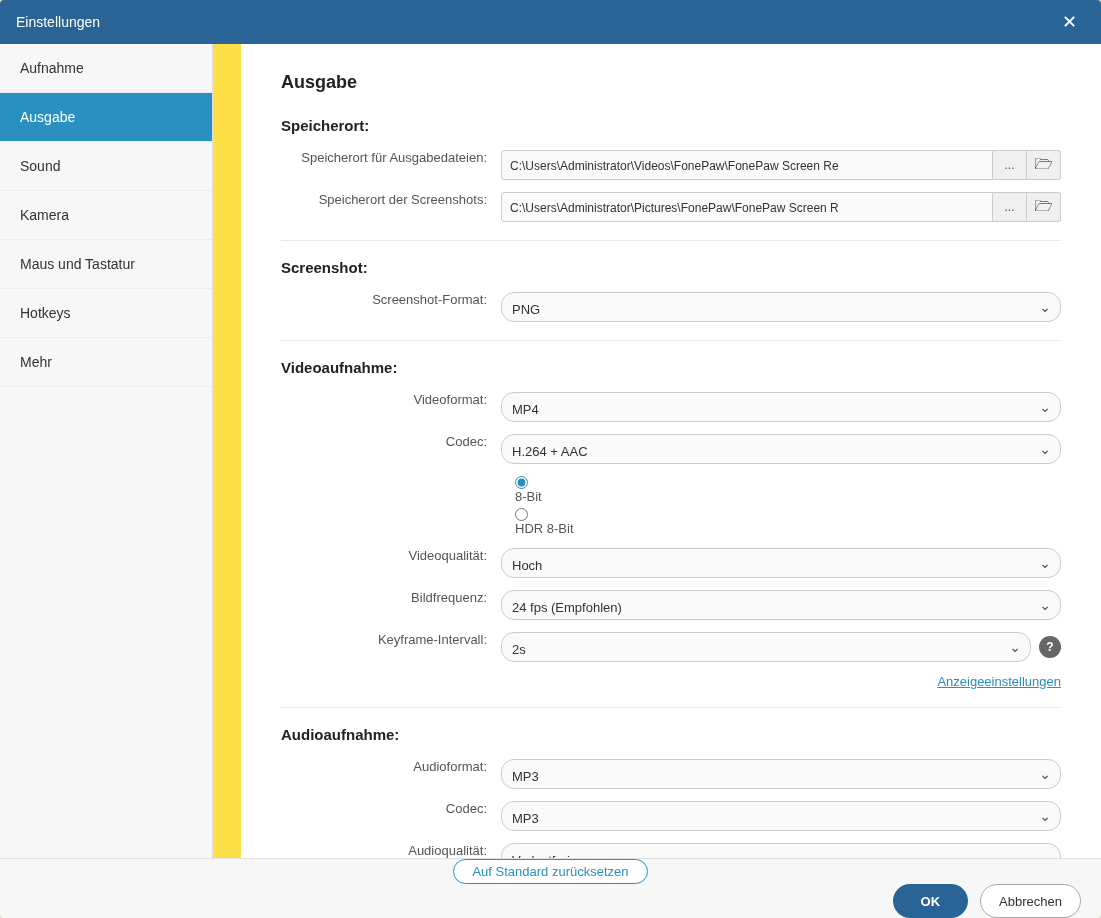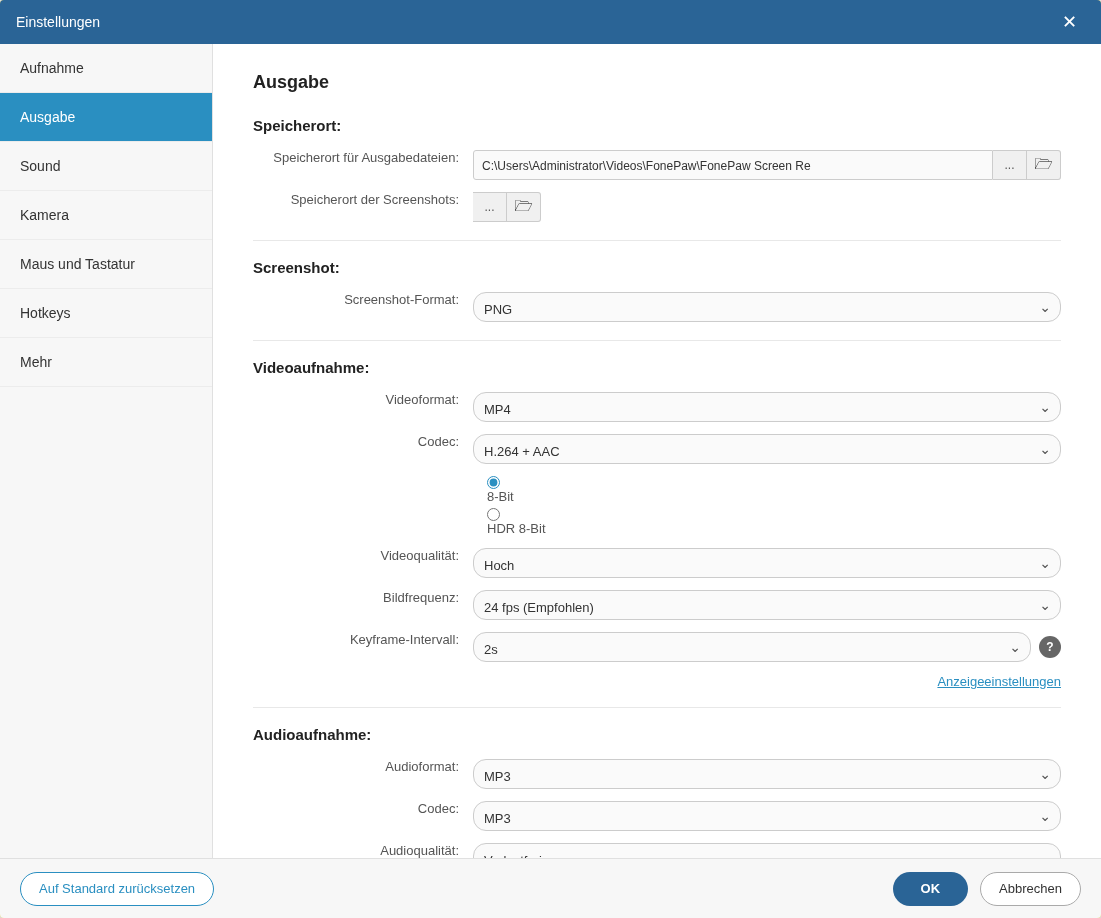--- a/index.html
+++ b/index.html
@@ -44,20 +44,21 @@
       border: none;
       padding: 4px 8px;
       display: flex;
       align-items: center;
       justify-content: center;
     }
     .body {
       display: flex;
       flex: 1;
       overflow: hidden;
+      gap: 28px;
     }
     .sidebar {
       width: 213px;
       background: #f7f7f7;
       border-right: 1px solid #e0e0e0;
       display: flex;
       flex-direction: column;
       flex-shrink: 0;
     }
     .sidebar-item {
@@ -218,20 +219,21 @@
       margin: 18px 0;
     }
     .footer {
       height: 60px;
       background: #f7f7f7;
       border-top: 1px solid #e0e0e0;
       display: flex;
       align-items: center;
       padding: 0 20px;
       flex-shrink: 0;
+      flex-direction: column;
     }
     .btn-reset {
       height: 34px;
       padding: 0 18px;
       border: 1.5px solid #2a8fc1;
       border-radius: 17px;
       background: #fff;
       color: #2a8fc1;
       font-size: 13px;
       cursor: pointer;
@@ -297,20 +299,21 @@
           <button class="btn-dots">...</button>
           <button class="btn-folder">
             <span style="font-size:15px;">🗁</span>
           </button>
         </div>
       </div>
 
       <div class="form-group">
         <div class="form-label">Speicherort der Screenshots:</div>
         <div class="form-control-wrap">
+          <div class="path-input">C:\Users\Administrator\Pictures\FonePaw\FonePaw Screen R</div>
           <button class="btn-dots">...</button>
           <button class="btn-folder">
             <span style="font-size:15px;">🗁</span>
           </button>
         </div>
       </div>
 
       <hr class="divider">
 
       <div class="sub-section-title">Screenshot:</div>

